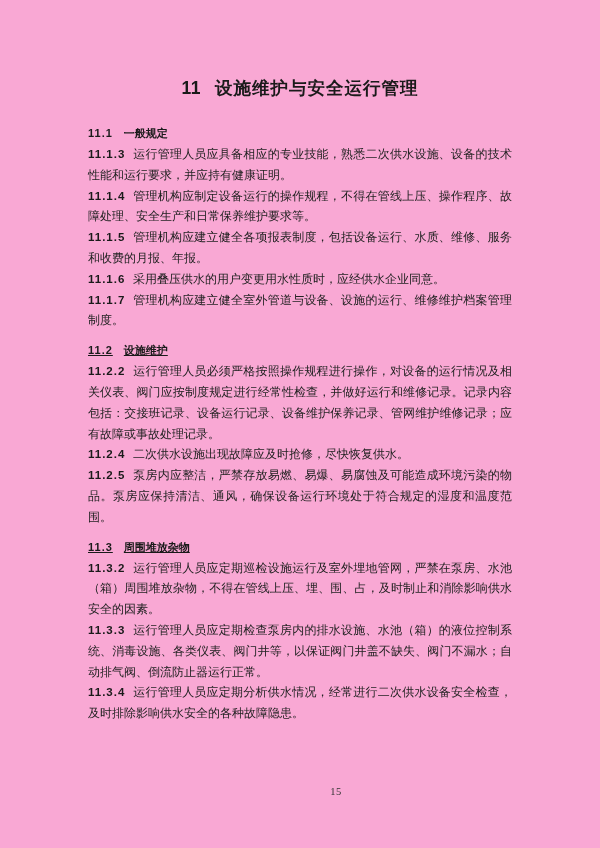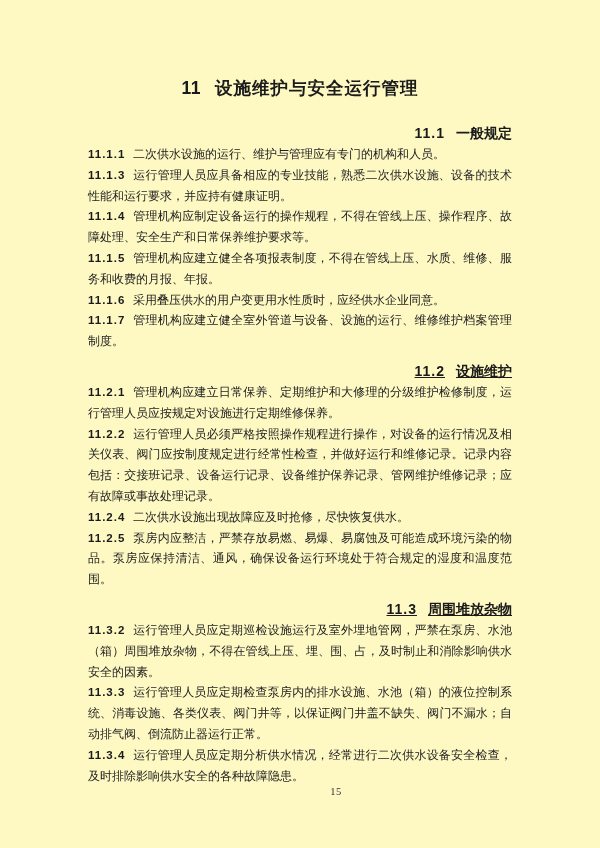--- a/index.html
+++ b/index.html
@@ -4,21 +4,21 @@
 <style>
   html, body {
     margin: 0;
     padding: 0;
     background: #ffffff;
   }
   .page {
     position: relative;
     width: 600px;
     height: 848px;
-    background: #fef9c3;
+    background: #f9a8d4;
     color: #1f1f1f;
     font-family: "Liberation Serif", "DejaVu Serif", serif;
     overflow: hidden;
   }
   .content {
     position: absolute;
     left: 88px;
     top: 76px;
     width: 424px;
   }
@@ -31,23 +31,23 @@
     line-height: 24px;
     letter-spacing: 1px;
     color: #1a1a1a;
   }
   .chapter-title .tnum {
     margin-right: 14px;
     letter-spacing: 0.5px;
   }
   .section-heading {
     margin: 0;
-    text-align: right;
+    text-align: left;
     font-family: "Liberation Sans", "DejaVu Sans", sans-serif;
-    font-size: 14px;
+    font-size: 11px;
     font-weight: bold;
     line-height: 18px;
     color: #1a1a1a;
   }
   .section-heading .hnum {
     margin-right: 11px;
     letter-spacing: 1px;
   }
   .sh-first { margin-top: 24px; margin-bottom: 2px; }
   .sh-next  { margin-top: 10px; margin-bottom: 2px; text-decoration: underline; }
@@ -82,31 +82,29 @@
 </head>
 <body>
 
 <div class="page">
   <div class="content">
 
     <h1 class="chapter-title"><span class="tnum">11</span><span>设施维护与安全运行管理</span></h1>
 
     <section>
       <h2 class="section-heading sh-first"><span class="hnum">11.1</span><span>一般规定</span></h2>
-      <p class="clause"><span class="cnum">11.1.1</span><span>二次供水设施的运行、维护与管理应有专门的机构和人员。</span></p>
       <p class="clause"><span class="cnum">11.1.3</span><span>运行管理人员应具备相应的专业技能，熟悉二次供水设施、设备的技术性能和运行要求，并应持有健康证明。</span></p>
       <p class="clause"><span class="cnum">11.1.4</span><span>管理机构应制定设备运行的操作规程，不得在管线上压、操作程序、故障处理、安全生产和日常保养维护要求等。</span></p>
-      <p class="clause"><span class="cnum">11.1.5</span><span>管理机构应建立健全各项报表制度，不得在管线上压、水质、维修、服务和收费的月报、年报。</span></p>
+      <p class="clause"><span class="cnum">11.1.5</span><span>管理机构应建立健全各项报表制度，包括设备运行、水质、维修、服务和收费的月报、年报。</span></p>
       <p class="clause"><span class="cnum">11.1.6</span><span>采用叠压供水的用户变更用水性质时，应经供水企业同意。</span></p>
       <p class="clause"><span class="cnum">11.1.7</span><span>管理机构应建立健全室外管道与设备、设施的运行、维修维护档案管理制度。</span></p>
     </section>
 
     <section>
       <h2 class="section-heading sh-next"><span class="hnum">11.2</span><span>设施维护</span></h2>
-      <p class="clause"><span class="cnum">11.2.1</span><span>管理机构应建立日常保养、定期维护和大修理的分级维护检修制度，运行管理人员应按规定对设施进行定期维修保养。</span></p>
       <p class="clause"><span class="cnum">11.2.2</span><span>运行管理人员必须严格按照操作规程进行操作，对设备的运行情况及相关仪表、阀门应按制度规定进行经常性检查，并做好运行和维修记录。记录内容包括：交接班记录、设备运行记录、设备维护保养记录、管网维护维修记录；应有故障或事故处理记录。</span></p>
       <p class="clause"><span class="cnum">11.2.4</span><span>二次供水设施出现故障应及时抢修，尽快恢复供水。</span></p>
       <p class="clause"><span class="cnum">11.2.5</span><span>泵房内应整洁，严禁存放易燃、易爆、易腐蚀及可能造成环境污染的物品。泵房应保持清洁、通风，确保设备运行环境处于符合规定的湿度和温度范围。</span></p>
     </section>
 
     <section>
       <h2 class="section-heading sh-next"><span class="hnum">11.3</span><span>周围堆放杂物</span></h2>
       <p class="clause"><span class="cnum">11.3.2</span><span>运行管理人员应定期巡检设施运行及室外埋地管网，严禁在泵房、水池（箱）周围堆放杂物，不得在管线上压、埋、围、占，及时制止和消除影响供水安全的因素。</span></p>
       <p class="clause"><span class="cnum">11.3.3</span><span>运行管理人员应定期检查泵房内的排水设施、水池（箱）的液位控制系统、消毒设施、各类仪表、阀门井等，以保证阀门井盖不缺失、阀门不漏水；自动排气阀、倒流防止器运行正常。</span></p>
       <p class="clause"><span class="cnum">11.3.4</span><span>运行管理人员应定期分析供水情况，经常进行二次供水设备安全检查，及时排除影响供水安全的各种故障隐患。</span></p>

